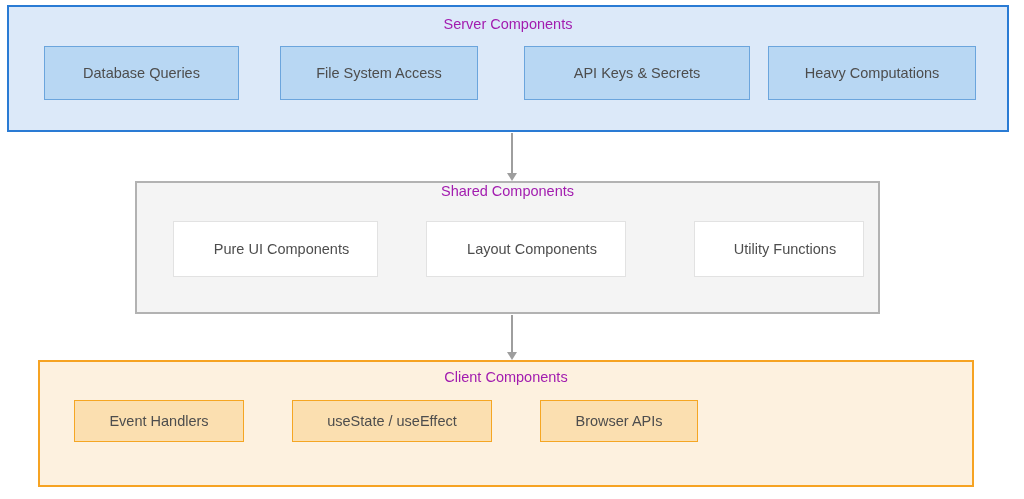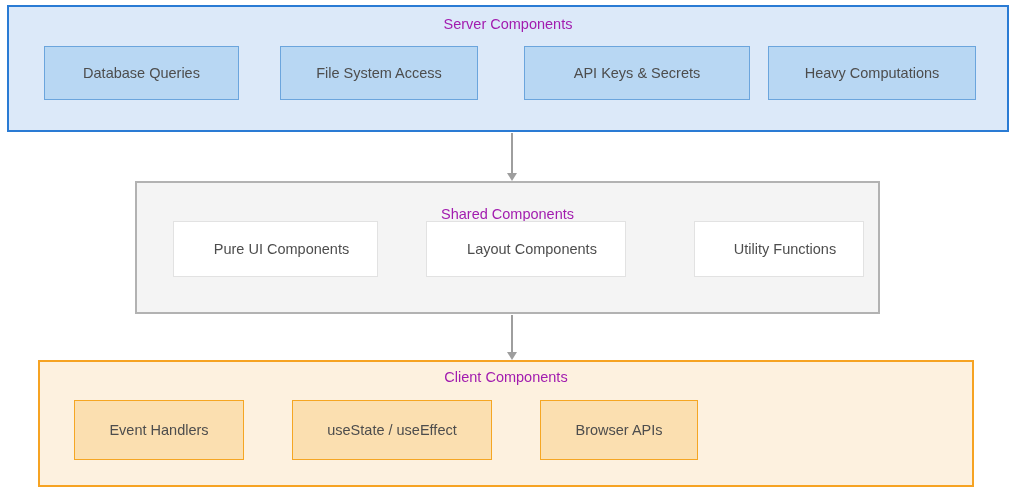--- a/index.html
+++ b/index.html
@@ -54,21 +54,21 @@
 
   
   #shared-group {
     left: 135px;
     top: 181px;
     width: 745px;
     height: 133px;
     background: #f4f4f4;
     border-color: #b2b2b2;
   }
-  #shared-group > .group-title { top: 23px; }
+  #shared-group > .group-title { top: 0; }
 
   
   #client-group {
     left: 38px;
     top: 360px;
     width: 936px;
     height: 127px;
     background: #fdf1df;
     border-color: #f6a323;
   }
@@ -111,21 +111,21 @@
   #node-api-keys-secrets   { left: 515px; width: 226px; }
   #node-heavy-computations { left: 759px; width: 208px; }
 
   
   .shared-node { top: 38px; height: 56px; }
   #node-pure-ui-components { left: 36px;  width: 205px; }
   #node-layout-components  { left: 289px; width: 200px; }
   #node-utility-functions  { left: 541px; width: 170px; margin-left: 16px; }
 
   
-  .client-node { top: 38px; height: 60px; }
+  .client-node { top: 38px; height: 42px; }
   #node-event-handlers      { left: 34px;  width: 170px; }
   #node-usestate-useeffect  { left: 252px; width: 200px; }
   #node-browser-apis        { left: 500px; width: 158px; text-align: right; }
   #node-third-party-libs    { left: 706px; width: 200px; }
 
   
   .arrow {
     position: absolute;
     width: 14px;
   }

